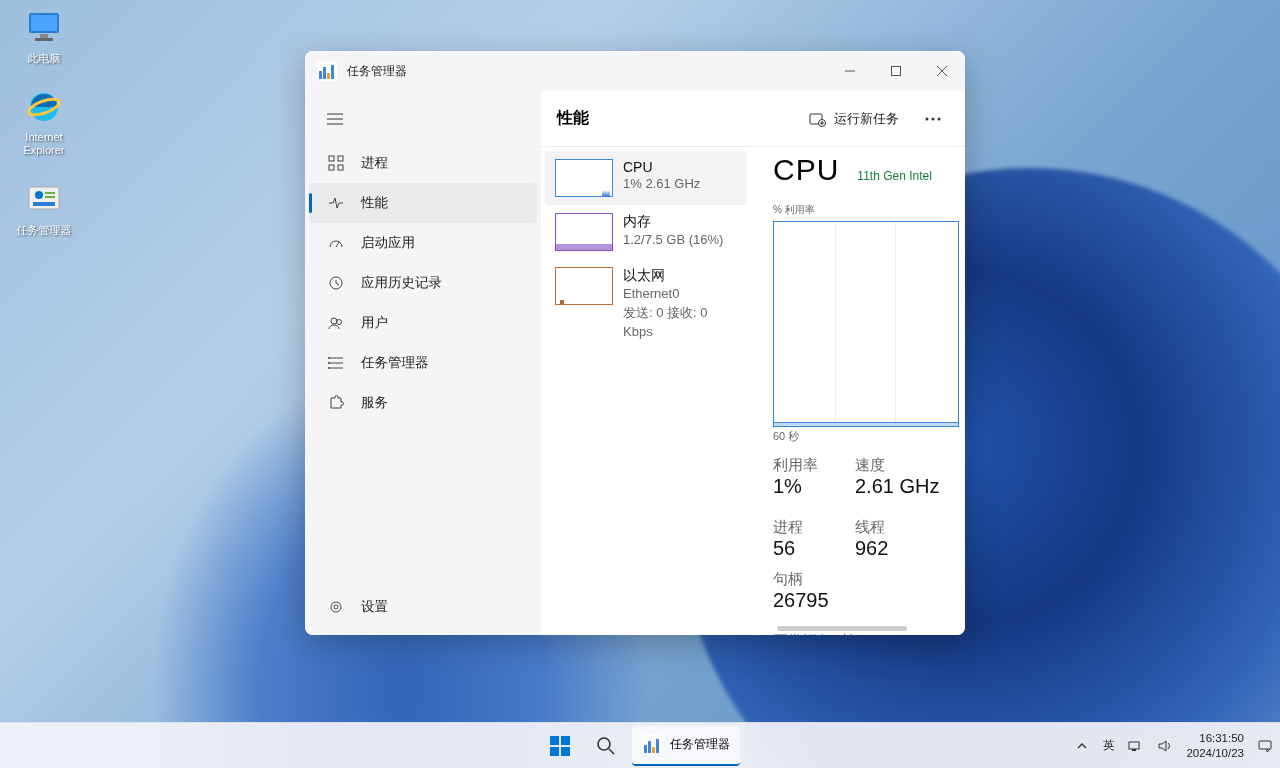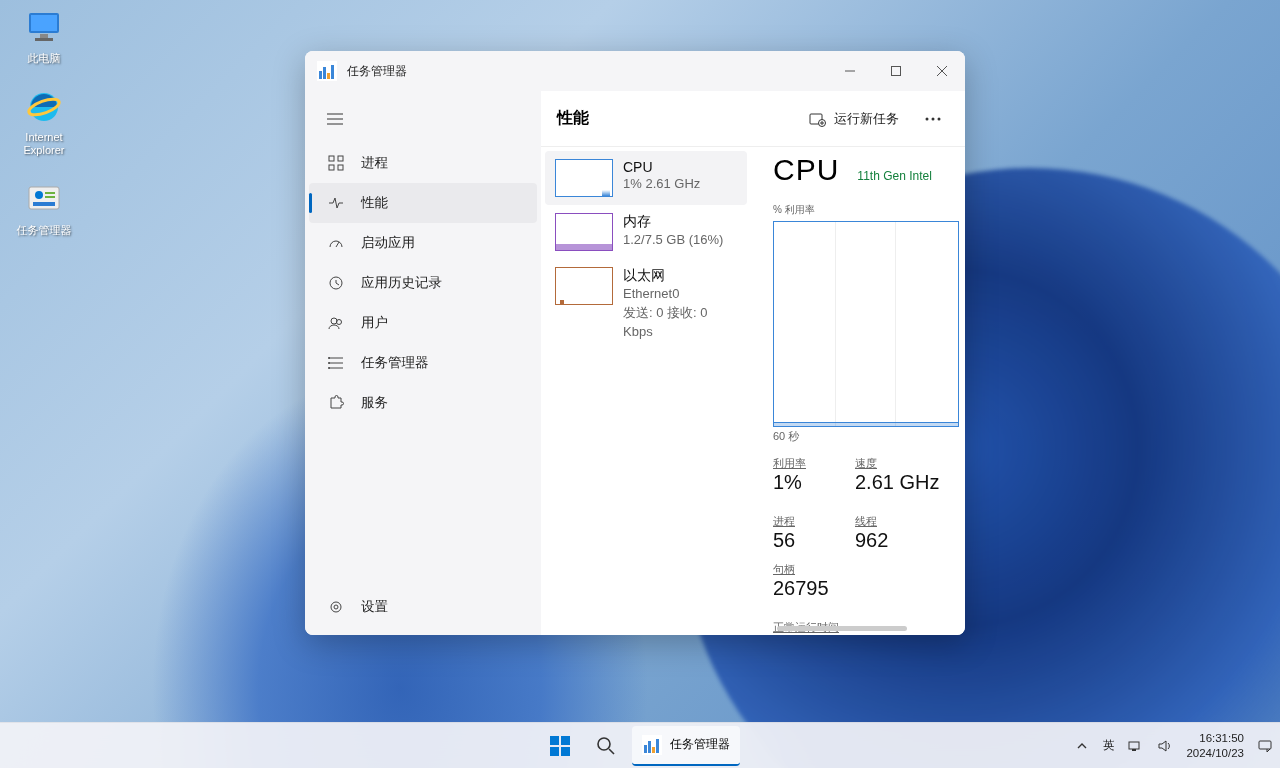--- a/index.html
+++ b/index.html
@@ -64,21 +64,21 @@
 .detail-head .big { font-size: 30px; font-weight: 400; letter-spacing: 1px; }
 .detail-head .model { font-size: 12px; color: #15803d; overflow: hidden; }
 .axis-label { font-size: 10px; color: #666; margin-top: 16px; }
 .chart { height: 206px; border: 1px solid #3a86d8; background: #fff; position: relative; margin: 4px 0 2px; }
 .chart .grid-v { position: absolute; top: 0; bottom: 0; width: 1px; background: #eee; }
 .chart .fill { position: absolute; left: 0; right: 0; bottom: 0; height: 4px; background: rgba(58,134,216,0.3); border-top: 1px solid #3a86d8; }
 .axis-bottom { font-size: 11px; color: #666; margin-bottom: 12px; }
 
 .stats { display: flex; flex-wrap: wrap; gap: 10px 30px; }
 .stat { min-width: 52px; }
-.stat .sl { font-size: 11px; color: #666; text-decoration: underline; }
+.stat .sl { font-size: 15px; color: #666; }
 .stat .sv { font-size: 20px; color: #111; }
 .stat.wide .sv { font-size: 20px; }
 
 .hbar { position: absolute; left: 26px; bottom: 4px; width: 130px; height: 5px; background: #ccc; border-radius: 3px; }
 
 
 .taskbar { position: absolute; left: 0; right: 0; bottom: 0; height: 46px; background: rgba(243,243,247,0.92); backdrop-filter: blur(20px); display: flex; align-items: center; border-top: 1px solid rgba(0,0,0,0.05); }
 .tb-center { position: absolute; left: 50%; transform: translateX(-50%); display: flex; align-items: center; gap: 6px; }
 .tb-center { left: 540px; transform: none; }
 .tb-item { width: 40px; height: 40px; display: flex; align-items: center; justify-content: center; border-radius: 4px; }

